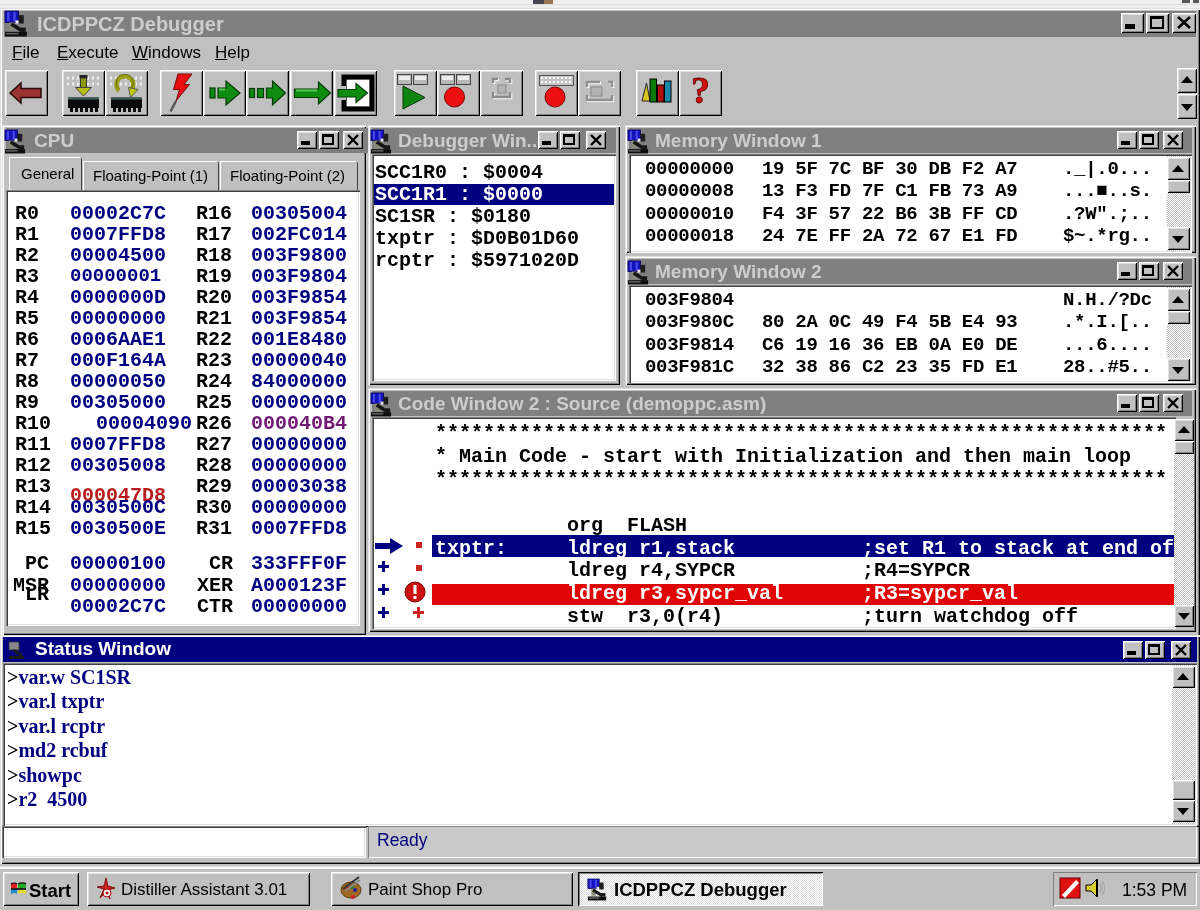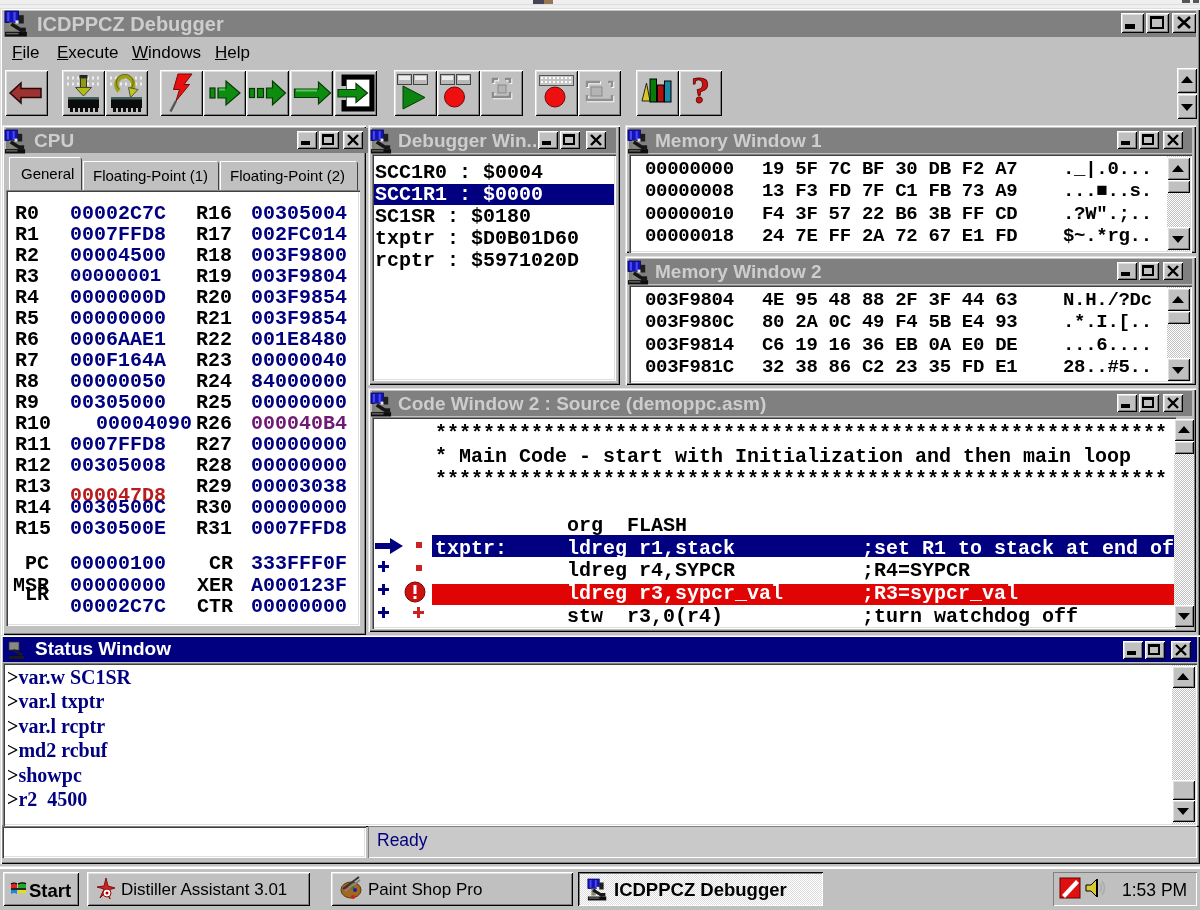--- a/index.html
+++ b/index.html
@@ -435,21 +435,20 @@
 <div class="ab mnb" style="left:1139px;top:262px;">
       <div class="glyph-max"></div>
     </div>
 <div class="ab mnb" style="left:1163px;top:262px;">
       <svg class="gx" viewBox="0 0 20 18">
         <path d="M5 4 L15 14 M15 4 L5 14" stroke="#000" stroke-width="2.4"></path>
       </svg>
     </div>
 <div class="ab sunk" style="left:629px;top:285px;width:563px;height:98px;"></div>
 <div class="ab mono" style="left:645px;top:289.0px;font-size:19px;letter-spacing:-0.3px;line-height:22px;">003F9804</div>
-<div class="ab mono" style="left:762px;top:289.0px;font-size:19px;letter-spacing:-0.3px;line-height:22px;">4E 95 48 88 2F 3F 44 63</div>
 <div class="ab mono" style="left:1063px;top:289.0px;font-size:19px;letter-spacing:-0.3px;line-height:22px;">N.H./?Dc</div>
 <div class="ab mono" style="left:645px;top:311.4px;font-size:19px;letter-spacing:-0.3px;line-height:22px;">003F980C</div>
 <div class="ab mono" style="left:762px;top:311.4px;font-size:19px;letter-spacing:-0.3px;line-height:22px;">80 2A 0C 49 F4 5B E4 93</div>
 <div class="ab mono" style="left:1063px;top:311.4px;font-size:19px;letter-spacing:-0.3px;line-height:22px;">.*.I.[..</div>
 <div class="ab mono" style="left:645px;top:333.8px;font-size:19px;letter-spacing:-0.3px;line-height:22px;">003F9814</div>
 <div class="ab mono" style="left:762px;top:333.8px;font-size:19px;letter-spacing:-0.3px;line-height:22px;">C6 19 16 36 EB 0A E0 DE</div>
 <div class="ab mono" style="left:1063px;top:333.8px;font-size:19px;letter-spacing:-0.3px;line-height:22px;">...6....</div>
 <div class="ab mono" style="left:645px;top:356.2px;font-size:19px;letter-spacing:-0.3px;line-height:22px;">003F981C</div>
 <div class="ab mono" style="left:762px;top:356.2px;font-size:19px;letter-spacing:-0.3px;line-height:22px;">32 38 86 C2 23 35 FD E1</div>
 <div class="ab mono" style="left:1063px;top:356.2px;font-size:19px;letter-spacing:-0.3px;line-height:22px;">28..#5..</div>

